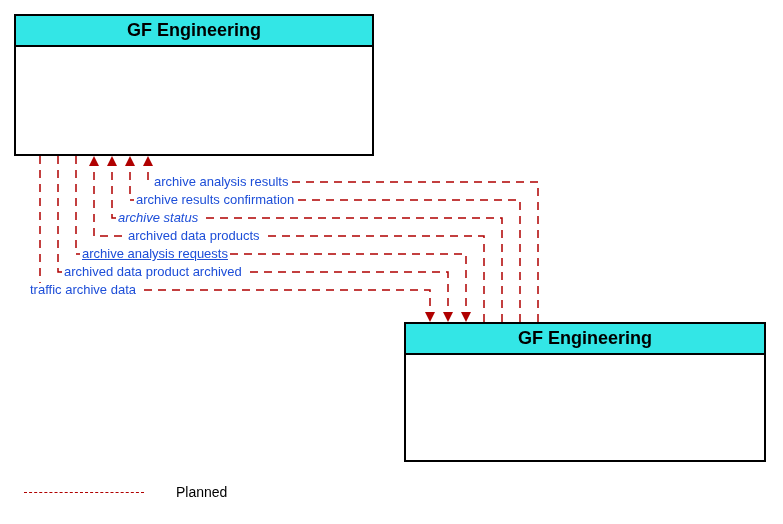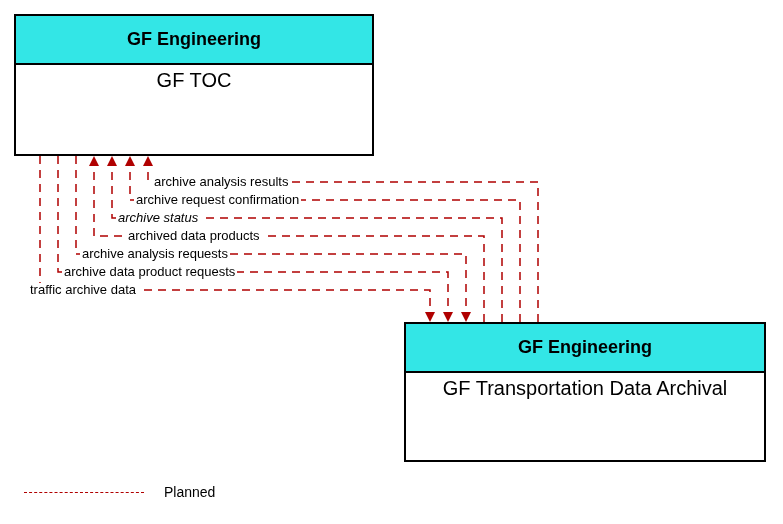--- a/index.html
+++ b/index.html
@@ -15,21 +15,21 @@
   .node {
     position: absolute;
     border: 2px solid #000;
     background: #fff;
   }
   .node-header {
     background: #33e6e6;
     text-align: center;
     font-weight: bold;
     font-size: 18px;
-    padding: 13px 0;
+    padding: 4px 0;
     border-bottom: 2px solid #000;
   }
   .node-body {
     text-align: center;
     font-size: 20px;
     padding: 4px 0;
   }
   svg.flows {
     position: absolute;
     left: 0; top: 0;
@@ -42,54 +42,52 @@
     stroke-width: 1.5;
     stroke-dasharray: 8 6;
     fill: none;
   }
   .arrowhead {
     fill: #b00000;
   }
   .flow-label {
     position: absolute;
     font-size: 13px;
-    color: #000000;
+    color: #1d4ed8;
     white-space: nowrap;
     background: #fff;
     padding: 0 2px;
     line-height: 14px;
   }
   .legend {
     position: absolute;
     left: 24px;
     top: 484px;
     display: flex;
     align-items: center;
-    gap: 20px;
+    gap: 32px;
   }
   .legend-line {
     width: 120px;
     height: 0;
     border-top: 1.5px dashed #b00000;
   }
   .legend-text {
     font-size: 14px;
   }
 </style>
 </head>
 <body>
 
 <div class="node" style="left:14px; top:14px; width:360px; height:142px;">
   <div class="node-header">GF Engineering</div>
-  <div class="node-body">GF TOC</div>
 </div>
 
 <div class="node" style="left:404px; top:322px; width:362px; height:140px;">
   <div class="node-header">GF Engineering</div>
-  <div class="node-body">GF Transportation Data Archival</div>
 </div>
 
 <svg class="flows">
 
   <path class="flow-line" d="M 40 156 L 40 290 L 430 290 L 430 312"></path>
   <polygon class="arrowhead" points="430,322 425,312 435,312"></polygon>
 
   <path class="flow-line" d="M 58 156 L 58 272 L 448 272 L 448 312"></path>
   <polygon class="arrowhead" points="448,322 443,312 453,312"></polygon>
 
@@ -103,23 +101,23 @@
   <polygon class="arrowhead" points="112,156 107,166 117,166"></polygon>
 
   <path class="flow-line" d="M 520 322 L 520 200 L 130 200 L 130 166"></path>
   <polygon class="arrowhead" points="130,156 125,166 135,166"></polygon>
 
   <path class="flow-line" d="M 538 322 L 538 182 L 148 182 L 148 166"></path>
   <polygon class="arrowhead" points="148,156 143,166 153,166"></polygon>
 </svg>
 
 <div class="flow-label" style="left:152px; top:175px;">archive analysis results</div>
-<div class="flow-label" style="left:134px; top:193px;">archive request confirmation</div>
+<div class="flow-label" style="left:134px; top:193px;">archive results confirmation</div>
 <div class="flow-label" style="left:116px; top:211px;font-style:italic;">archive status</div>
 <div class="flow-label" style="left:98px; top:229px;margin-left:28px;">archived data products</div>
-<div class="flow-label" style="left:80px; top:247px;">archive analysis requests</div>
-<div class="flow-label" style="left:62px; top:265px;">archive data product requests</div>
+<div class="flow-label" style="left:80px; top:247px;text-decoration:underline;">archive analysis requests</div>
+<div class="flow-label" style="left:62px; top:265px;">archived data product archived</div>
 <div class="flow-label" style="left:28px; top:283px;">traffic archive data</div>
 
 <div class="legend">
   <div class="legend-line"></div>
   <div class="legend-text">Planned</div>
 </div>
 
 </body></html>

